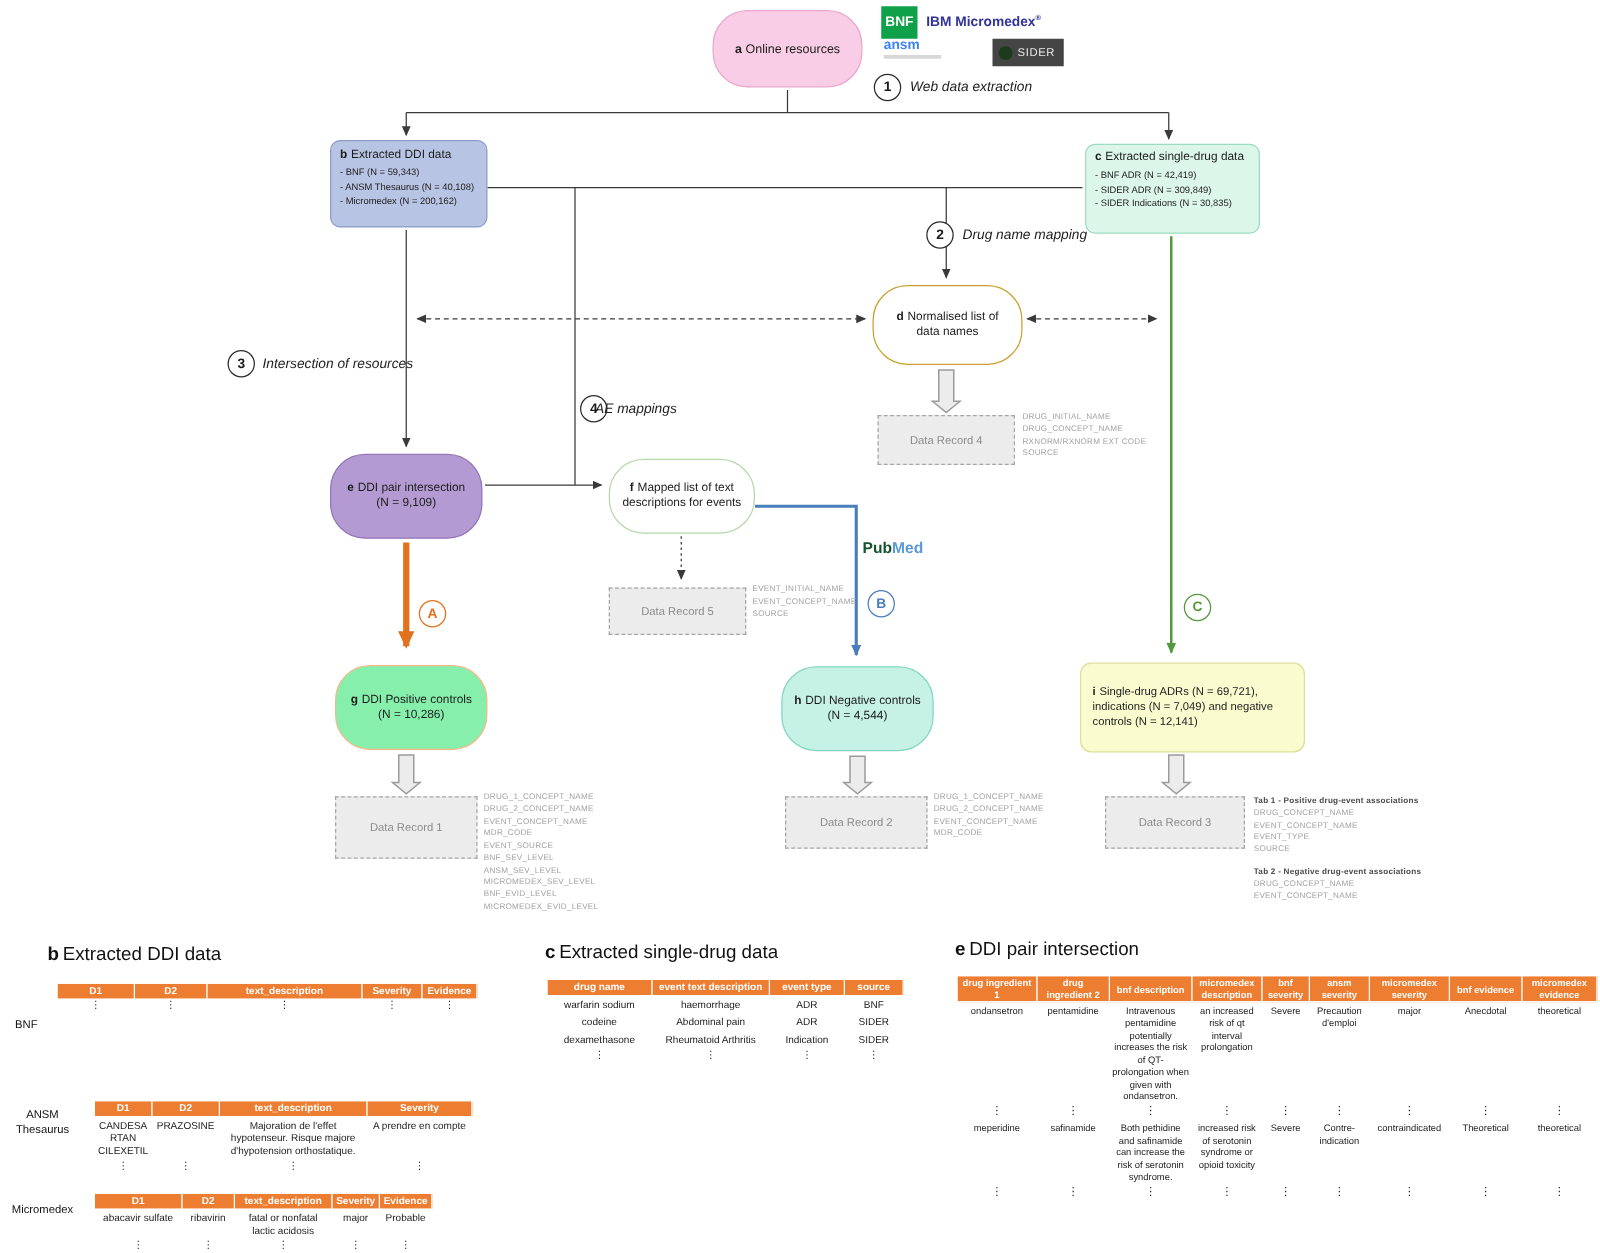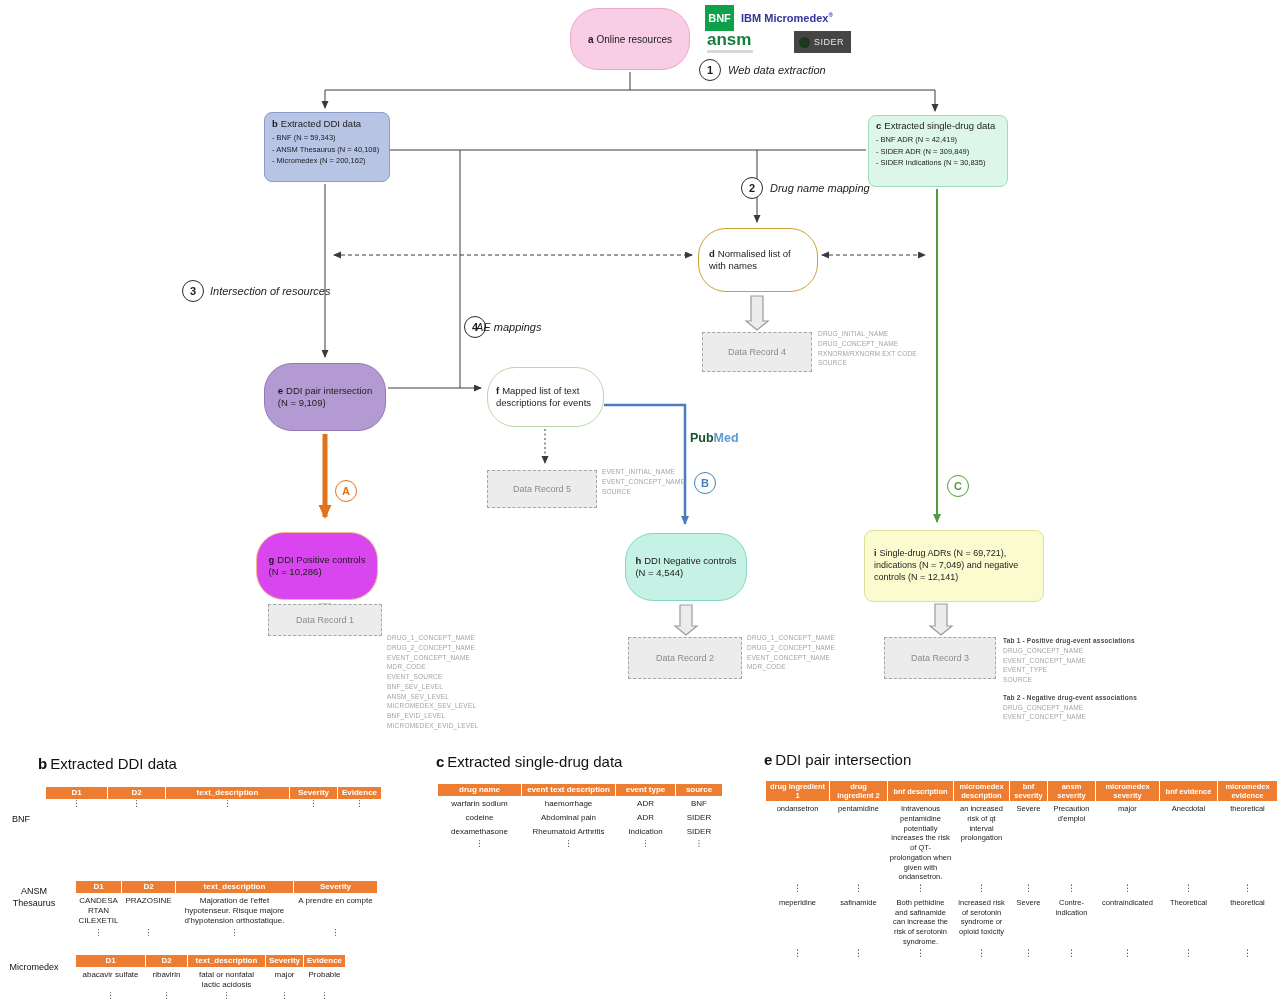--- a/index.html
+++ b/index.html
@@ -1,19 +1,19 @@
 <!DOCTYPE html>
 <html><head>
 <meta charset="utf-8">
 <style>
   html,body{margin:0;padding:0;background:#fff;font-family:"Liberation Sans",sans-serif;}
   .canvas{position:relative;width:1280px;height:1002px;background:#fff;overflow:hidden;}
   svg.connectors{position:absolute;left:0;top:0;z-index:1;}
   .node{position:absolute;border:1.2px solid #999;border-radius:9px;box-sizing:border-box;z-index:2;color:#1c1c1c;background:#fff;}
-  .ctr{display:flex;align-items:center;justify-content:center;text-align:left;border-radius:28px;}
+  .ctr{display:flex;align-items:center;justify-content:center;text-align:center;border-radius:28px;}
   .txt{line-height:1.3;}
   .tag{font-weight:bold;margin-right:3px;}
   .bt{font-size:9.5px;margin-bottom:2px;line-height:1.25;}
   .bi{font-size:7.5px;line-height:1.55;white-space:nowrap;}
   .circ{position:absolute;width:22px;height:22px;border-radius:50%;background:#fff;border:1.6px solid #2b2b2b;display:flex;align-items:center;justify-content:center;font-size:11px;font-weight:bold;z-index:3;box-sizing:border-box;color:#1c1c1c;}
   .lbl{position:absolute;font-size:11px;color:#1c1c1c;z-index:3;white-space:nowrap;font-style:italic;}
   .rec{position:absolute;background:#ececec;border:1.5px dashed #a5a5a5;display:flex;align-items:center;justify-content:center;font-size:9px;color:#8a8a8a;z-index:2;box-sizing:border-box;}
   .fields{position:absolute;font-size:6.5px;color:#a3a3a3;line-height:1.5;z-index:2;letter-spacing:.2px;}
   .grp-t{font-weight:bold;color:#4a4a4a;}
   .grp-gap{height:8px;}
@@ -69,21 +69,21 @@
       <polygon points="680,605 692,605 692,626 697,626 686,635 675,626 680,626"></polygon>
       <polygon points="935,604 947,604 947,626 952,626 941,635 930,626 935,626"></polygon>
     </g>
   </svg>
 
   <div style="position:absolute;left:705px;top:5px;width:29px;height:26px;background:#0fa04a;color:#fff;font-weight:bold;font-size:11px;display:flex;align-items:center;justify-content:center;z-index:3">
       <span>BNF</span>
     </div>
   <div style="position:absolute;left:741px;top:12px;font-size:11px;font-weight:bold;color:#33339b;z-index:3"><span>IBM Micromedex</span><sup style="font-size:6px">®</sup></div>
   <div style="position:absolute;left:707px;top:31px;z-index:3">
-    <div style="font-size:17px;font-weight:bold;color:#15803d;line-height:1">ansm</div>
+    <div style="font-size:11px;font-weight:bold;color:#3b82f6;line-height:1">ansm</div>
     <div style="width:46px;height:3px;background:#d8d8d8;margin-top:2px"></div>
   </div>
   <div style="position:absolute;left:794px;top:31px;width:57px;height:22px;background:#454545;display:flex;align-items:center;gap:4px;padding:0 5px;box-sizing:border-box;z-index:3">
     <span style="width:11px;height:11px;border-radius:50%;background:#1d3a1d;display:inline-block"></span>
     <span style="color:#e8e8e8;font-size:9px;letter-spacing:.5px">SIDER</span>
   </div>
   <div style="position:absolute;left:690px;top:431px;font-size:12.5px;z-index:3">
     <span style="color:#14532d;font-weight:bold">Pub</span><span style="color:#5b9bd5;font-weight:bold">Med</span>
   </div>
 
@@ -99,32 +99,32 @@
   </div>
 
   <div class="node" style="left:868px;top:115px;width:140px;height:72px;background:#dcf6ea;border-color:#9ddcc0;border-radius:8px;padding:4px 7px">
     <div class="bt"><span class="tag">c</span><span>Extracted single-drug data</span></div>
     <div class="bi">- BNF ADR (N = 42,419)</div>
     <div class="bi">- SIDER ADR (N = 309,849)</div>
     <div class="bi">- SIDER Indications (N = 30,835)</div>
   </div>
 
   <div class="node ctr" style="left:698px;top:228px;width:120px;height:64px;background:#fff;border:1.5px solid #c8a02c;padding:4px 10px">
-    <div class="txt" style="font-size:9.5px"><span class="tag">d</span><span>Normalised list of with names</span></div>
+    <div class="txt" style="font-size:9.5px"><span class="tag">d</span><span>Normalised list of data names</span></div>
   </div>
 
   <div class="node ctr" style="left:264px;top:363px;width:122px;height:68px;background:#b49ad2;border-color:#9377b8">
     <div class="txt" style="font-size:9.5px"><span class="tag">e</span><span>DDI pair intersection</span><br><span>(N = 9,109)</span></div>
   </div>
 
   <div class="node ctr" style="left:487px;top:367px;width:117px;height:60px;background:#fff;border:1.5px solid #b6d8ab;padding:4px 8px">
     <div class="txt" style="font-size:9.5px"><span class="tag">f</span><span>Mapped list of text descriptions for events</span></div>
   </div>
 
-  <div class="node ctr" style="left:256px;top:532px;width:122px;height:68px;background:#d946ef;border-color:#f3b98a">
+  <div class="node ctr" style="left:268px;top:532px;width:122px;height:68px;background:#86efac;border-color:#f3b98a">
     <div class="txt" style="font-size:9.5px"><span class="tag">g</span><span>DDI Positive controls</span><br><span>(N = 10,286)</span></div>
   </div>
 
   <div class="node ctr" style="left:625px;top:533px;width:122px;height:68px;background:#c6f1e5;border-color:#82d7c1">
     <div class="txt" style="font-size:9.5px"><span class="tag">h</span><span>DDI Negative controls</span><br><span>(N = 4,544)</span></div>
   </div>
 
   <div class="node" style="left:864px;top:530px;width:180px;height:72px;background:#fafccf;border-color:#dede9b;padding:7px 9px;display:flex;align-items:center">
     <div class="txt" style="font-size:9px"><span class="tag">i</span><span>Single-drug ADRs (N = 69,721), indications (N = 7,049) and negative controls (N = 12,141)</span></div>
   </div>
@@ -171,21 +171,21 @@
 
   <div class="rec" style="left:487px;top:470px;width:110px;height:38px">
       <span>Data Record 5</span>
     </div>
   <div class="fields" style="left:602px;top:467px">
     <div>EVENT_INITIAL_NAME</div>
     <div>EVENT_CONCEPT_NAME</div>
     <div>SOURCE</div>
   </div>
 
-  <div class="rec" style="left:268px;top:604px;width:114px;height:32px">
+  <div class="rec" style="left:268px;top:637px;width:114px;height:50px">
       <span>Data Record 1</span>
     </div>
   <div class="fields" style="left:387px;top:633px">
     <div>DRUG_1_CONCEPT_NAME</div>
     <div>DRUG_2_CONCEPT_NAME</div>
     <div>EVENT_CONCEPT_NAME</div>
     <div>MDR_CODE</div>
     <div>EVENT_SOURCE</div>
     <div>BNF_SEV_LEVEL</div>
     <div>ANSM_SEV_LEVEL</div>

